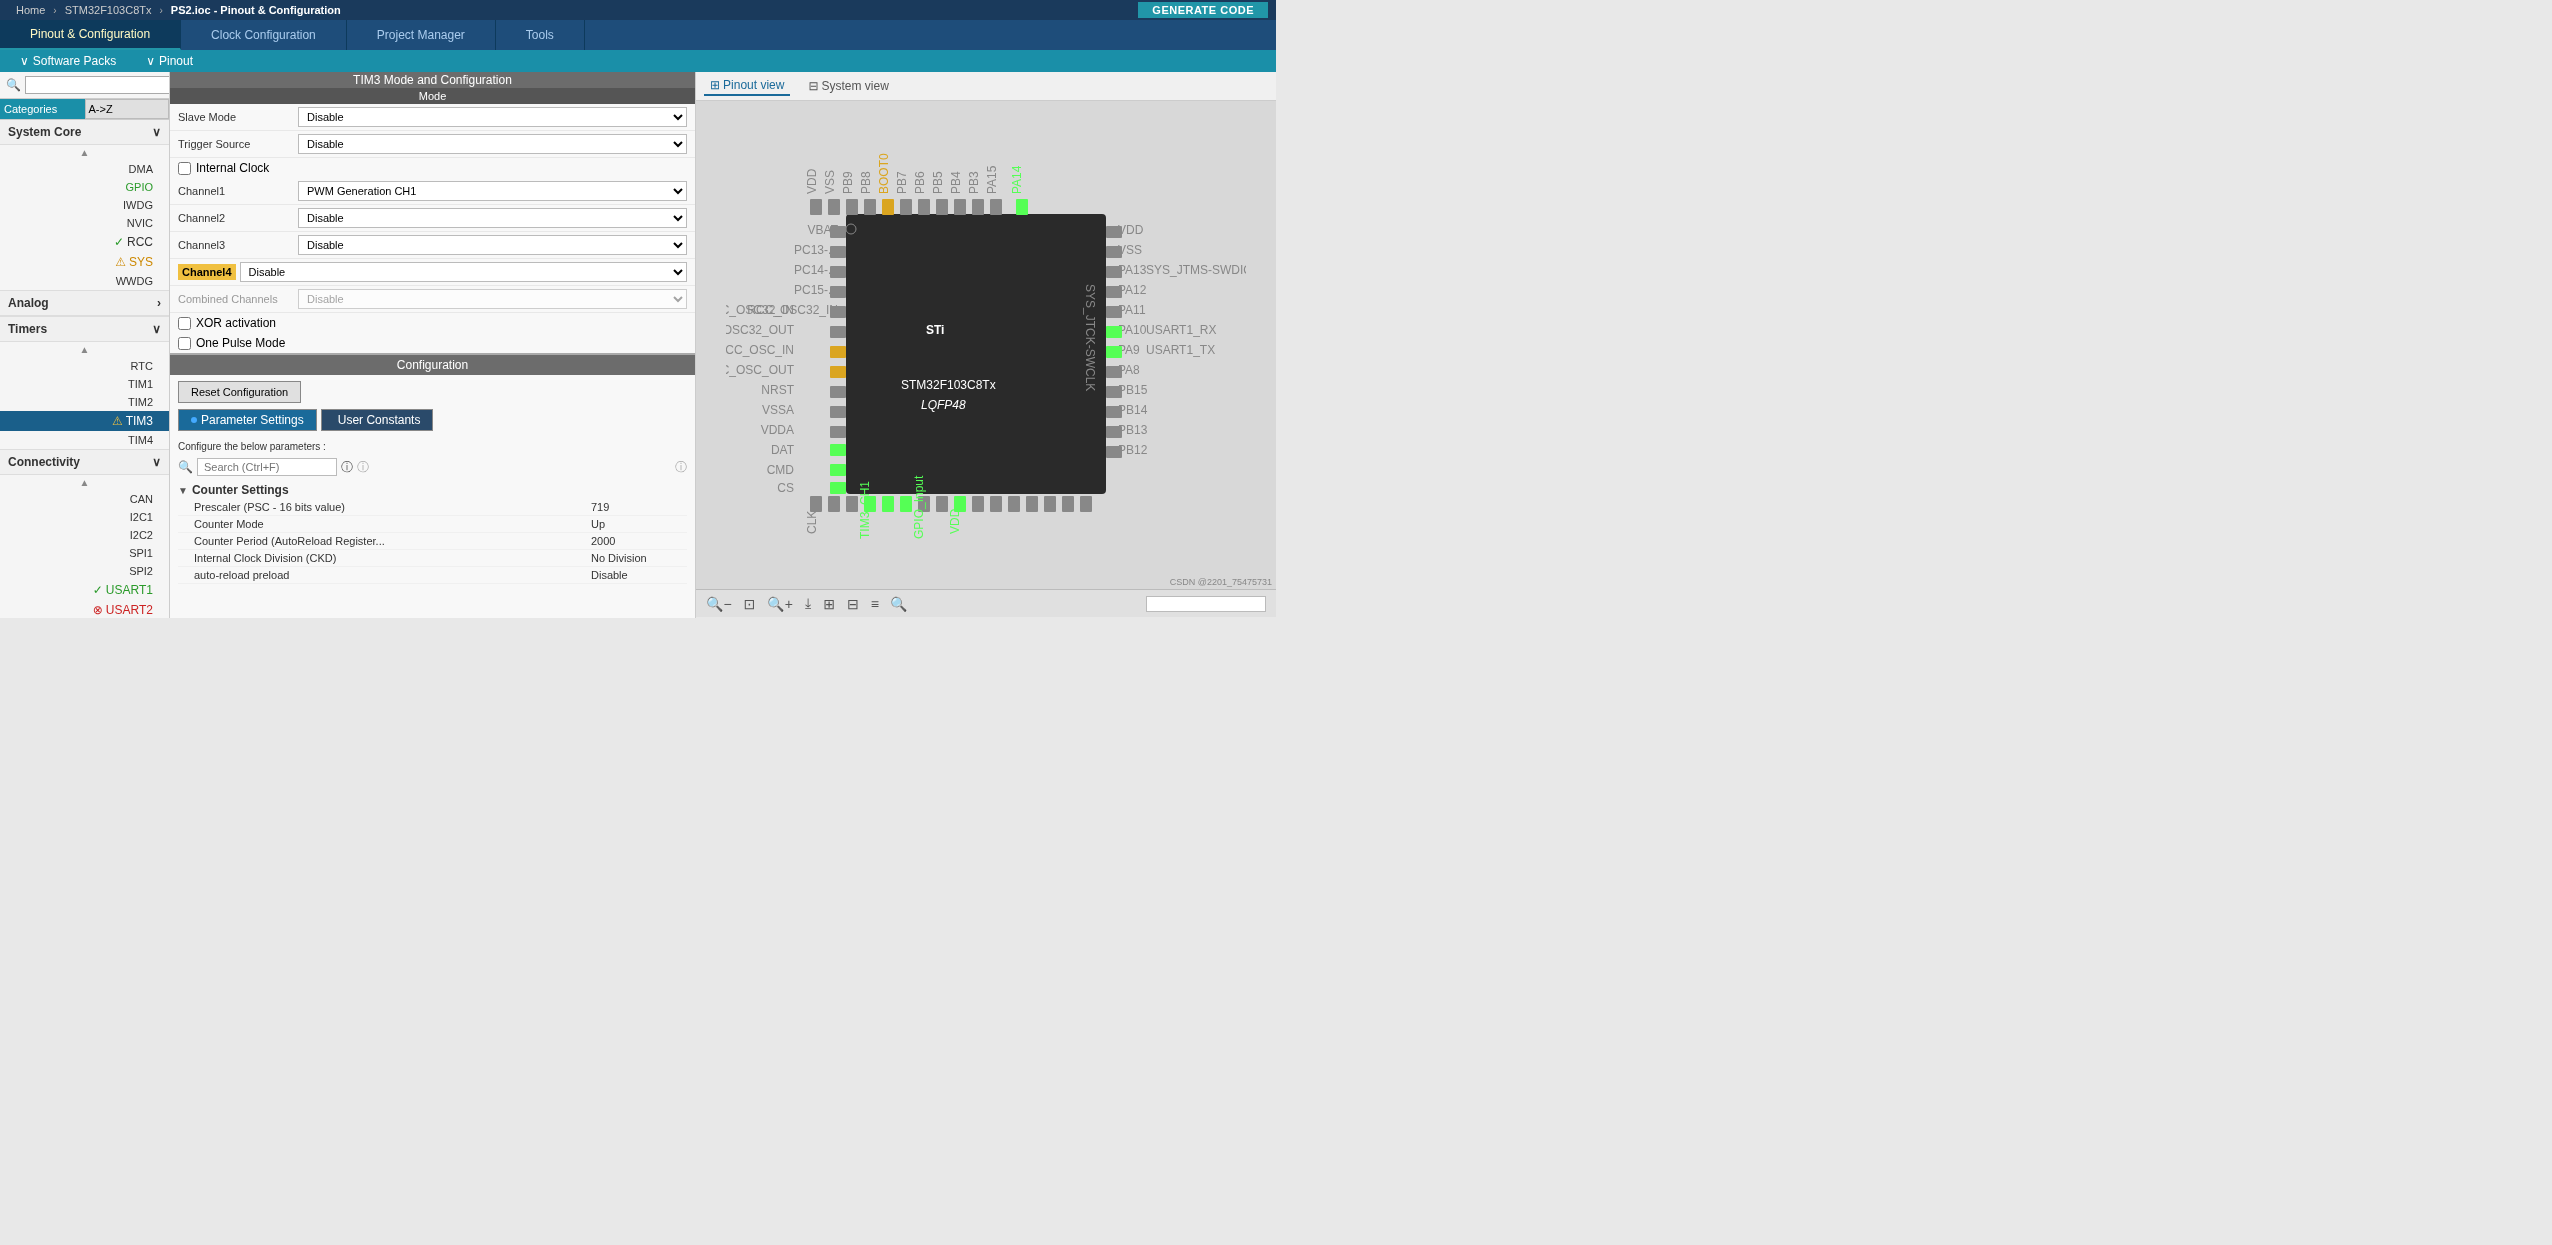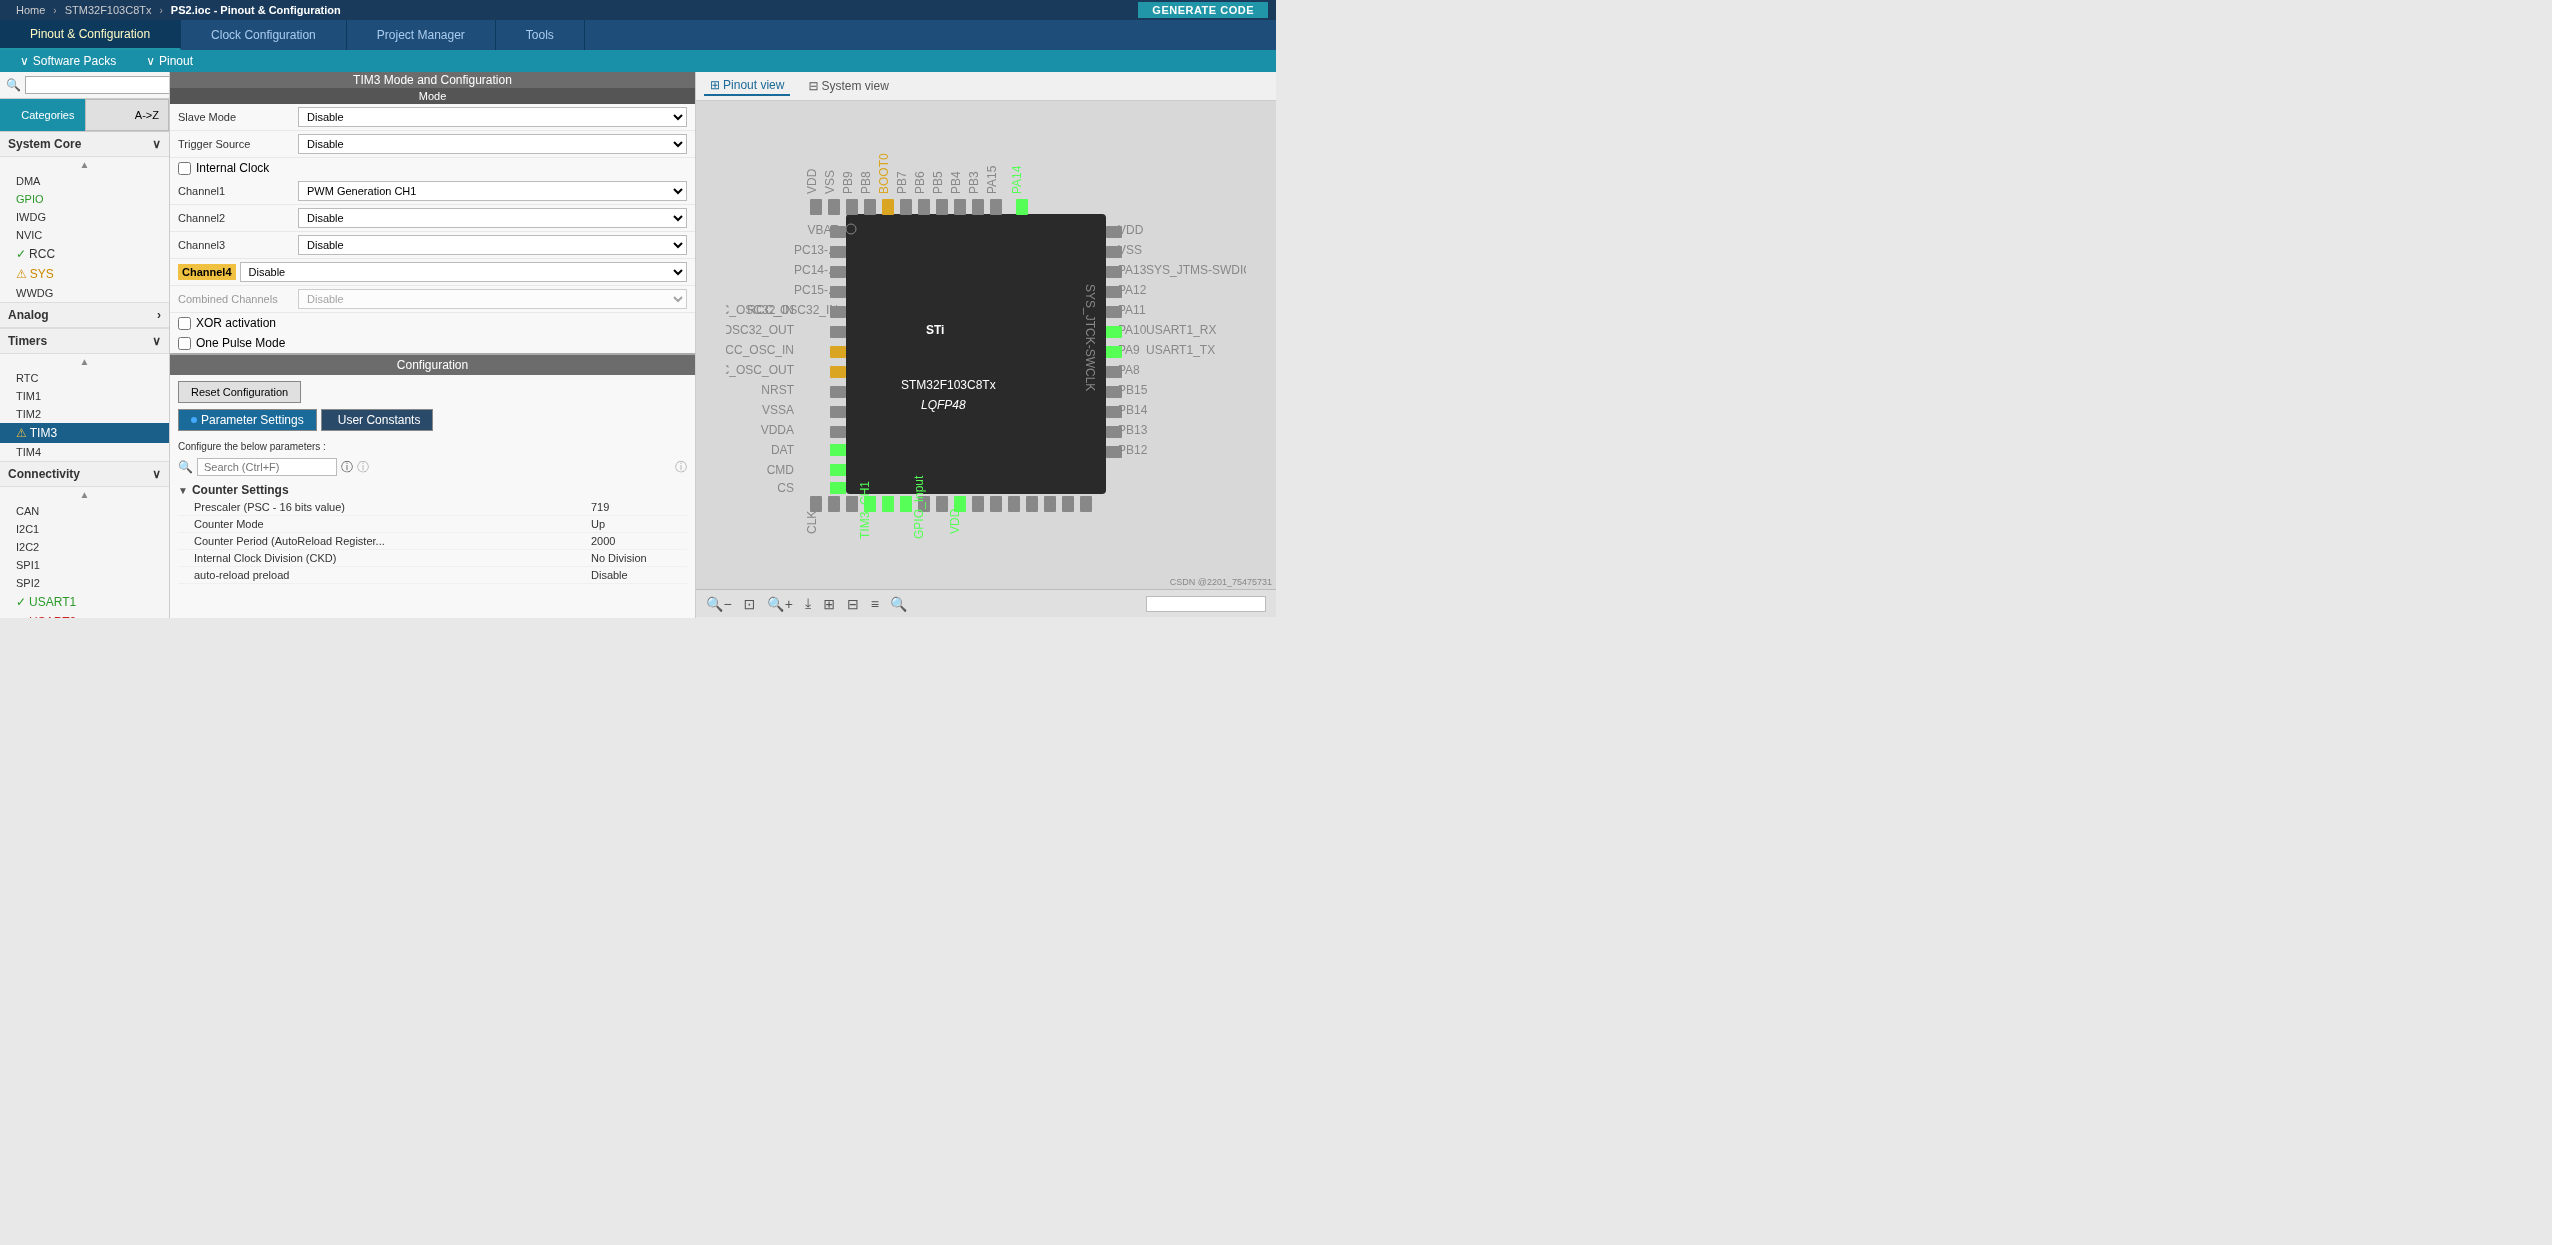--- a/index.html
+++ b/index.html
@@ -103,22 +103,22 @@
       border: 1px solid #aaa;
       padding: 2px 4px;
       font-size: 11px;
     }
     .sidebar-tabs {
       display: flex;
       border-bottom: 1px solid #ccc;
     }
     .sidebar-tab {
       flex: 1;
-      text-align: right;
-      padding: 9px;
+      text-align: left;
+      padding: 3px;
       font-size: 11px;
       cursor: pointer;
       border: 1px solid #bbb;
       background: #e0e0e0;
     }
     .sidebar-tab.active {
       background: #1a8fa8;
       color: white;
       border-color: #1a8fa8;
     }
@@ -139,20 +139,21 @@
       color: #888;
       font-size: 10px;
       padding: 2px;
       cursor: pointer;
     }
     .sidebar-item {
       padding: 3px 16px;
       font-size: 11px;
       color: #333;
       cursor: pointer;
+      text-align: right;
     }
     .sidebar-item.active { background: #1a5f8a; color: white; }
     .sidebar-item.green { color: #2a9a2a; }
     .sidebar-item.yellow { color: #cc8800; }
     .sidebar-item.red { color: #cc2222; }
     .sidebar-item .check { color: #2a9a2a; margin-right: 3px; }
     .sidebar-item .warn { color: #cc8800; margin-right: 3px; }
     .sidebar-item .err { color: #cc2222; margin-right: 3px; }
 
     

